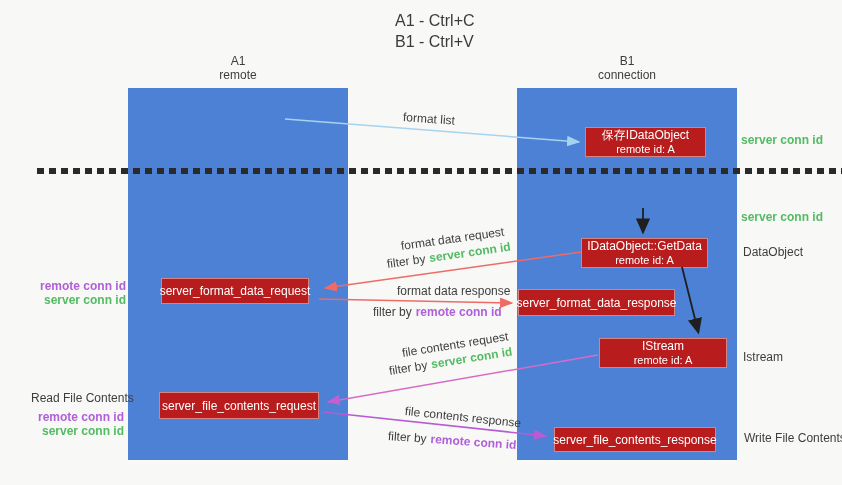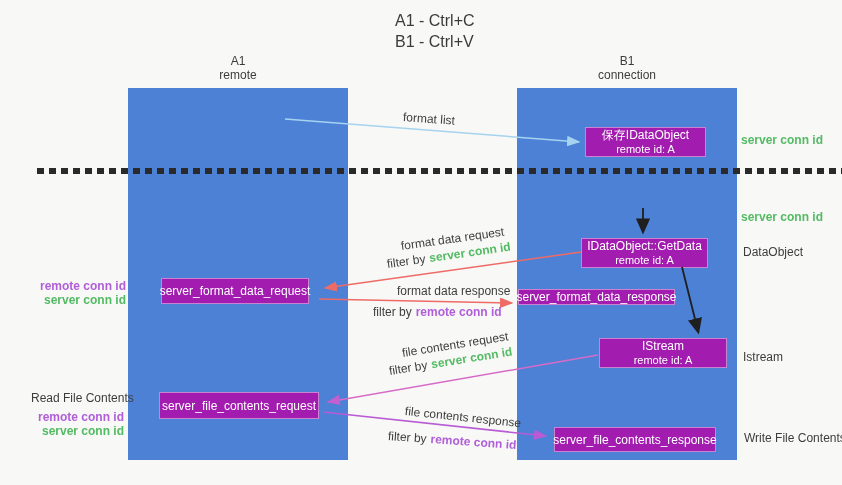--- a/index.html
+++ b/index.html
@@ -10,21 +10,21 @@
   .col-header{position:absolute;top:54px;width:220px;text-align:center;font-size:12px;line-height:14px;color:#3d3d3d;}
 
   .column{position:absolute;top:88px;width:220px;height:372px;background:#4d81d6;z-index:1;}
 
   .dotted{position:absolute;left:6px;top:168px;width:830px;height:6px;z-index:6;
     background-image:repeating-linear-gradient(90deg,#2a2a2a 0 7px,transparent 7px 12px);}
 
   .node{position:absolute;z-index:3;display:flex;flex-direction:column;align-items:center;justify-content:center;
     color:#fff;font-size:12px;line-height:14px;text-align:center;box-sizing:border-box;}
   .node.green{background:#7ec380;border:1px solid rgba(255,255,255,.40);}
-  .node.orange{background:#a21caf;border:1px solid rgba(255,255,255,.45);}
+  .node.orange{background:#b91c1c;border:1px solid rgba(255,255,255,.45);}
   .node .l2{font-size:11px;}
 
   svg.arrows{position:absolute;left:0;top:0;z-index:4;pointer-events:none;}
 
   .lbl{position:absolute;z-index:5;font-size:12px;color:#3e3e3e;white-space:nowrap;transform-origin:left center;}
   .tok{font-weight:bold;margin-left:4px;}
   .tok.green{color:#53bb63;}
   .tok.purple{color:#b05fd8;}
   .side{position:absolute;z-index:5;font-size:12px;color:#3d3d3d;white-space:nowrap;}
   .side.green{color:#53bb63;font-weight:bold;}
@@ -91,21 +91,21 @@
 
   <div class="node orange" style="left:550px;top:238px;width:127px;height:30px;">
     <span class="l1">IDataObject::GetData</span>
     <span class="l2">remote id: A</span>
   </div>
 
   <div class="node orange" style="left:130px;top:278px;width:148px;height:26px;">
     <span>server_format_data_request</span>
   </div>
 
-  <div class="node orange" style="left:487px;top:289px;width:157px;height:16px;">
+  <div class="node orange" style="left:487px;top:289px;width:157px;height:27px;">
     <span>server_format_data_response</span>
   </div>
 
   <div class="node orange" style="left:568px;top:338px;width:128px;height:30px;">
     <span class="l1">IStream</span>
     <span class="l2">remote id: A</span>
   </div>
 
   <div class="node orange" style="left:128px;top:392px;width:160px;height:27px;">
     <span>server_file_contents_request</span>

